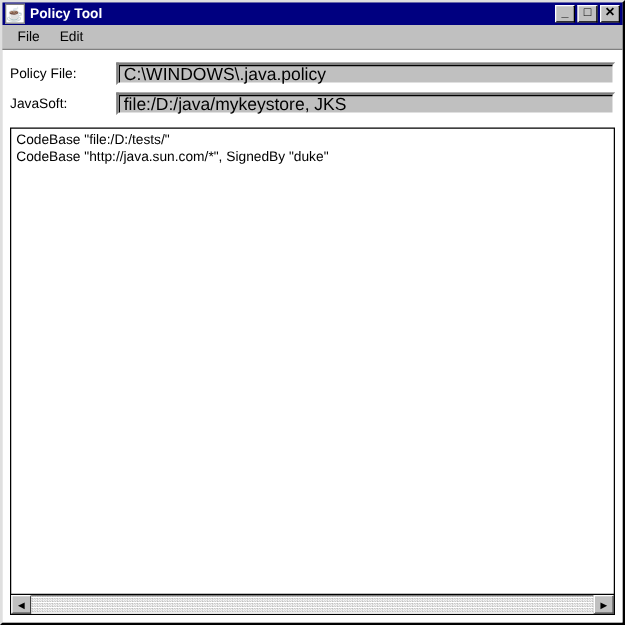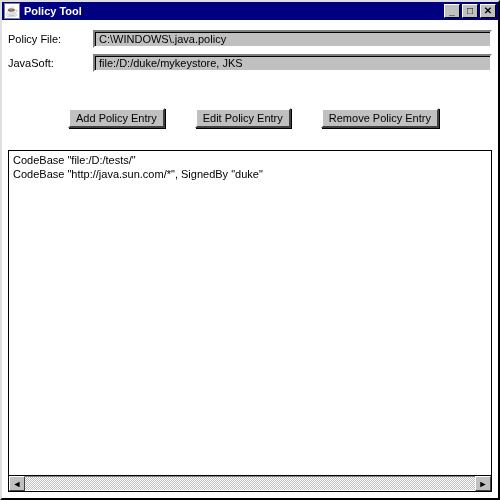--- a/index.html
+++ b/index.html
@@ -78,21 +78,21 @@
     width:85px;
   }
   .sunken-input {
     flex:1;
     height:18px;
     background:#c0c0c0;
     border:2px solid;
     border-color:#808080 #fff #fff #808080;
     padding:1px 4px;
     font-family: inherit;
-    font-size:11px;
+    font-size:14px;
     display:flex;
     align-items:center;
     box-shadow: inset 1px 1px 0 #000;
   }
   .buttonrow {
     display:flex;
     gap:30px;
     margin:30px 0 18px 60px;
   }
   .btn {
@@ -152,42 +152,41 @@
   <div class="titlebar">
     <span class="icon">☕</span>
     <span class="title">Policy Tool</span>
     <div class="winbtns">
       <div class="winbtn">_</div>
       <div class="winbtn">□</div>
       <div class="winbtn">✕</div>
     </div>
   </div>
 
+  <div class="menubar">
+    <div class="menuitem">File</div>
+    <div class="menuitem">Edit</div>
+  </div>
 
   <div class="client">
 
     <div class="formrow">
       <div class="formlabel">Policy File:</div>
       <div class="sunken-input">
         <span>C:\WINDOWS\.java.policy</span>
       </div>
     </div>
 
     <div class="formrow">
       <div class="formlabel">JavaSoft:</div>
       <div class="sunken-input">
-        <span>file:/D:/duke/mykeystore, JKS</span>
-      </div>
-    </div>
-
-    <div class="buttonrow">
-      <div class="btn">Add Policy Entry</div>
-      <div class="btn">Edit Policy Entry</div>
-      <div class="btn">Remove Policy Entry</div>
-    </div>
+        <span>file:/D:/java/mykeystore, JKS</span>
+      </div>
+    </div>
+
 
     <div class="listarea-wrap">
       <div class="listarea">
         <div>CodeBase "file:/D:/tests/"</div>
         <div>CodeBase "http://java.sun.com/*", SignedBy "duke"</div>
       </div>
     </div>
     <div class="hscroll">
       <div class="scrollbtn">
         <span>◄</span>

